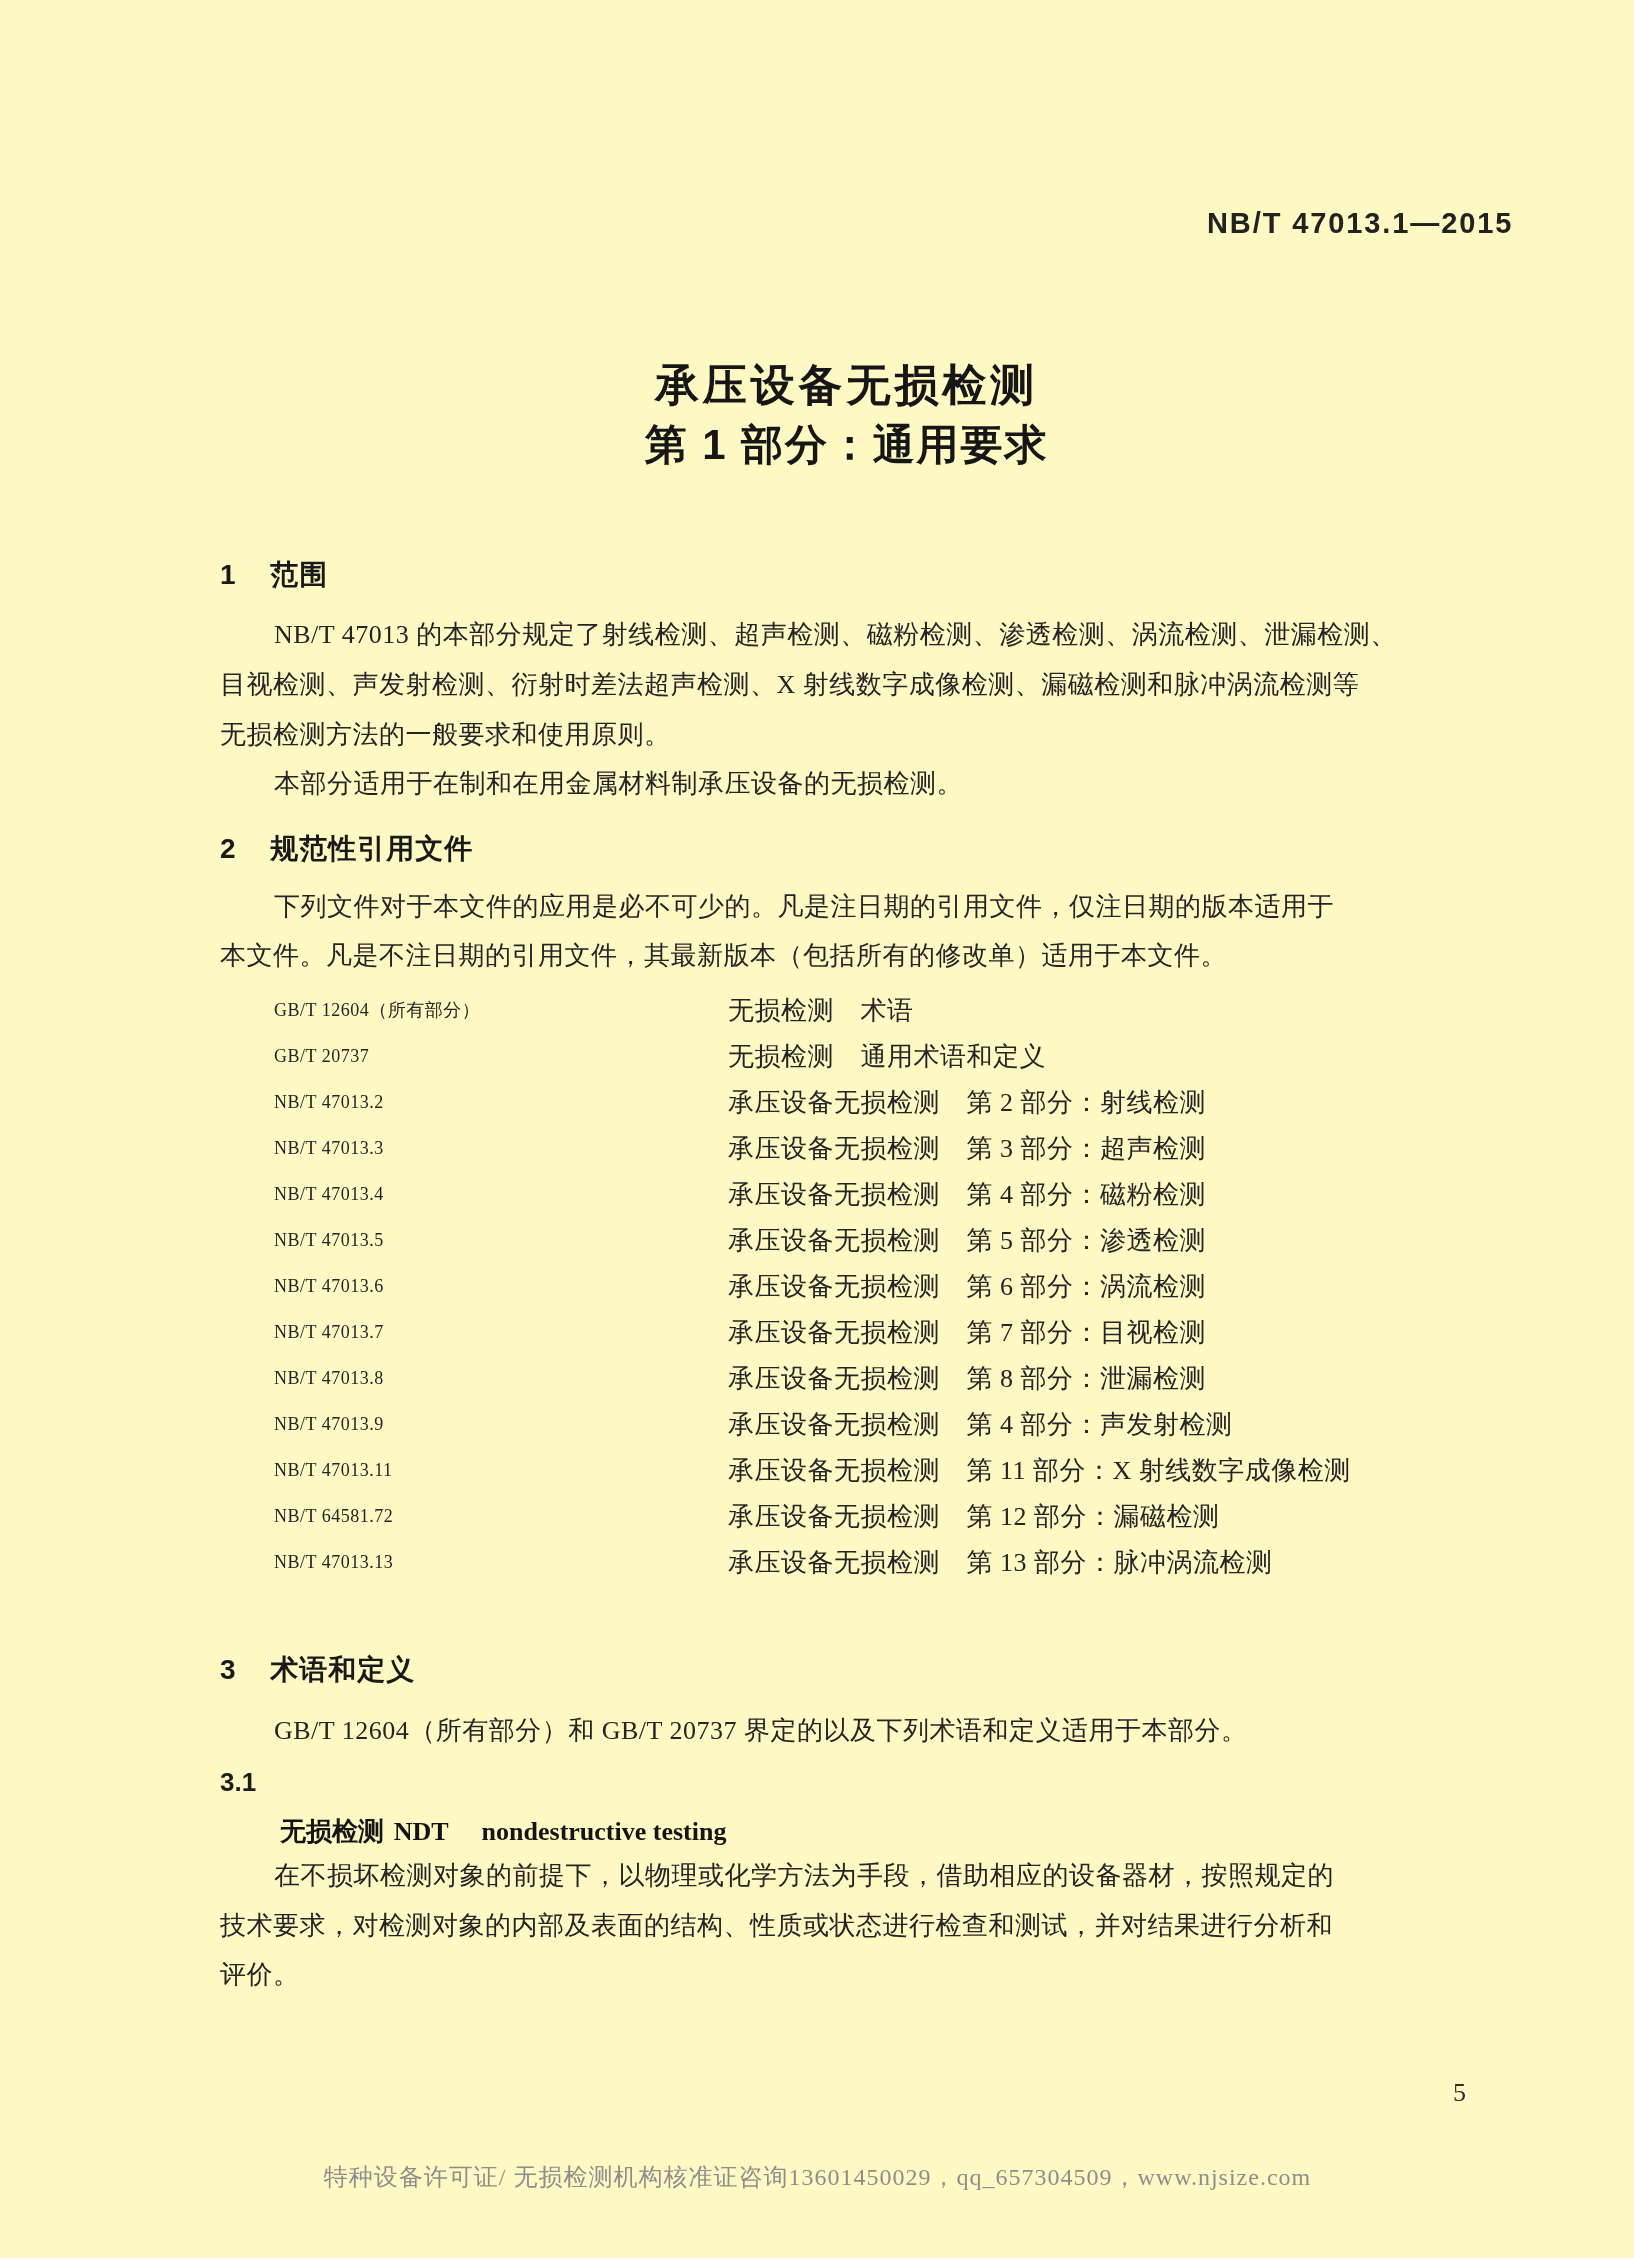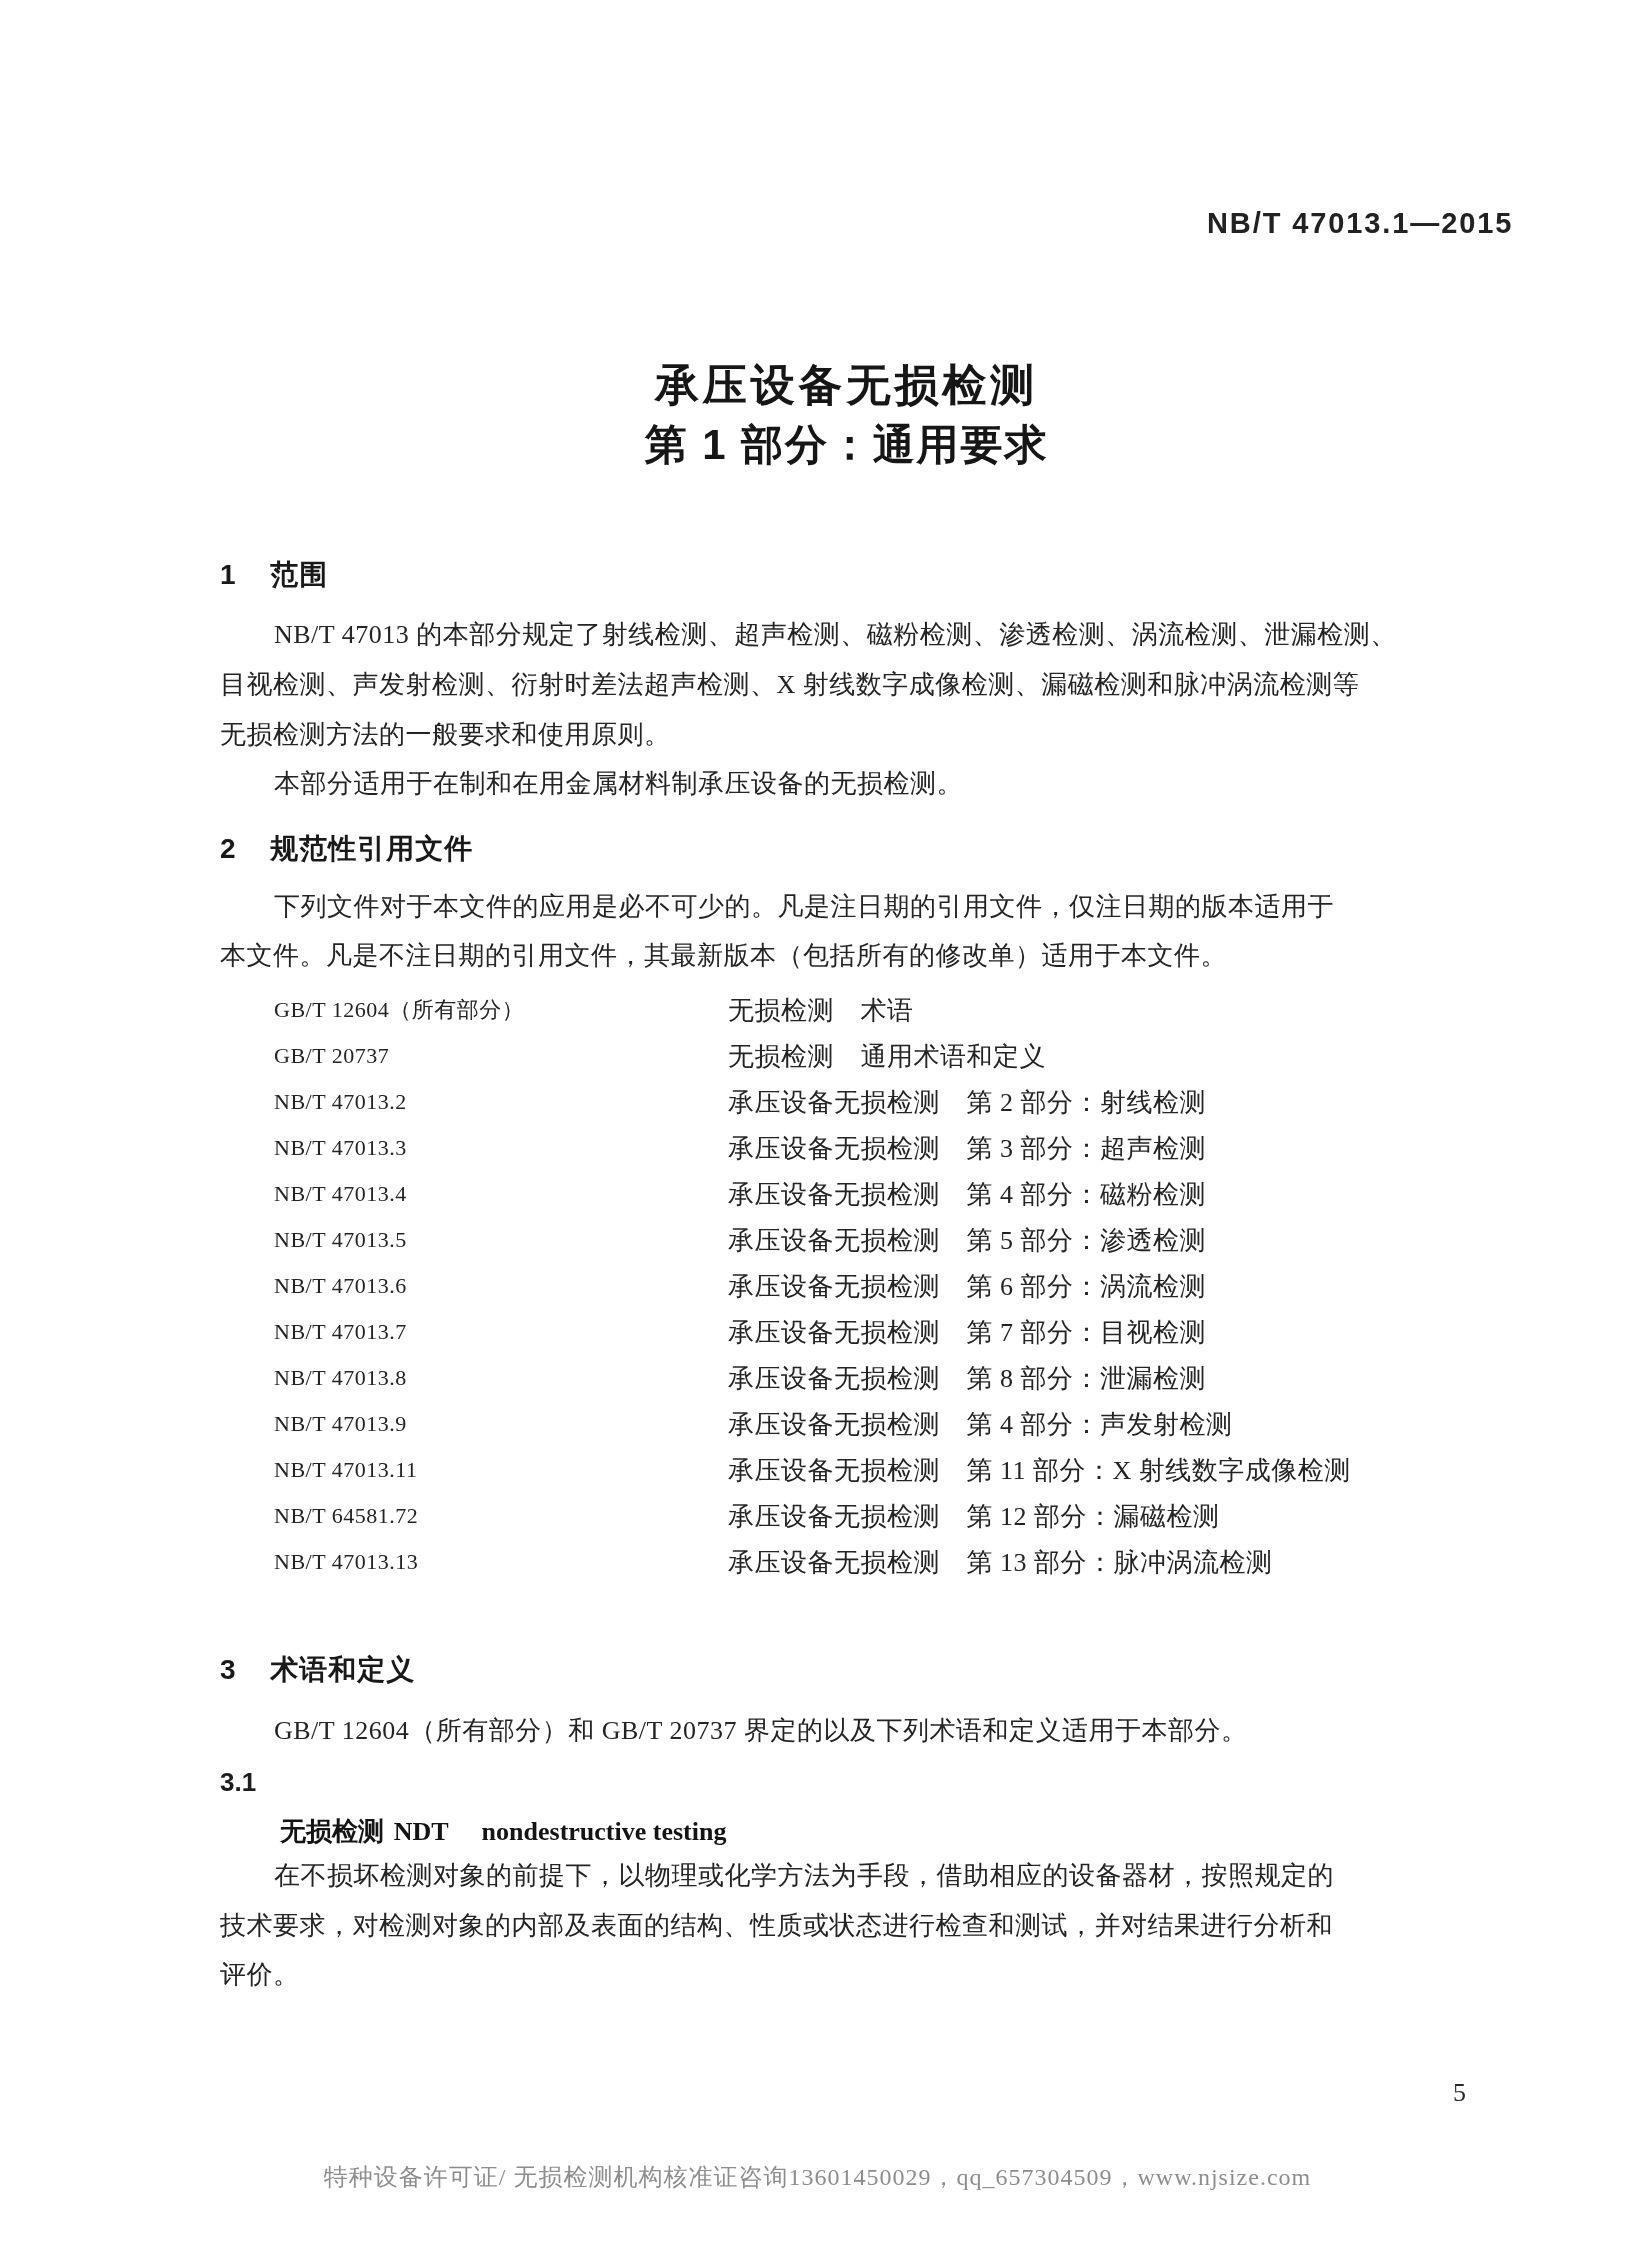--- a/index.html
+++ b/index.html
@@ -1,19 +1,19 @@
 <!DOCTYPE html>
 <html><head>
 <meta charset="utf-8">
 <style>
   html,body{margin:0;padding:0;background:#e9e9e9;}
   .page{
     position:relative;
     width:1635px;height:2258px;
-    background:#ffffff;
+    background:#fef9c3;
     overflow:hidden;
     font-family:"Liberation Serif","DejaVu Serif",serif;
     color:#1f1f1f;
   }
   
   .std-no{
     position:absolute;top:207px;left:1207px;
     font-family:"Liberation Sans","DejaVu Sans",sans-serif;
     font-weight:600;font-size:29px;letter-spacing:1.9px;color:#222;
   }
@@ -32,21 +32,21 @@
     font-family:"Liberation Sans","DejaVu Sans",sans-serif;
     font-weight:bold;font-size:28px;color:#191919;letter-spacing:1px;
   }
   .h2 .no{display:inline-block;}
   .h2 .tx{display:inline-block;margin-left:25px;}
   .bodyline{font-size:26px;line-height:1;color:#242424;letter-spacing:0.5px;white-space:nowrap;}
   .indent{padding-left:54px;}
   
   .refs{position:absolute;left:274px;top:987px;width:1255px;}
   .ref-row{display:flex;height:46px;align-items:center;}
-  .ref-code{width:454px;font-size:22px;color:#242424;letter-spacing:0.5px;}
+  .ref-code{width:454px;font-size:18px;color:#242424;letter-spacing:0.5px;}
   .ref-title{font-size:26px;color:#242424;letter-spacing:0.5px;white-space:nowrap;}
   
   .clause-no{font-size:26px;font-weight:bold;font-family:"Liberation Sans","DejaVu Sans",sans-serif;color:#1d1d1d;}
   .term{font-size:26px;padding-left:60px;white-space:nowrap;color:#141414;}
   .term .zh{font-family:"Liberation Sans","DejaVu Sans",sans-serif;font-weight:bold;}
   .term .abbr{font-family:"Liberation Serif","DejaVu Serif",serif;font-weight:bold;margin-left:9.7px;}
   .term .en{font-family:"Liberation Serif","DejaVu Serif",serif;font-weight:bold;margin-left:33px;}
   
   .page-no{
     position:absolute;top:2078px;left:1453px;

